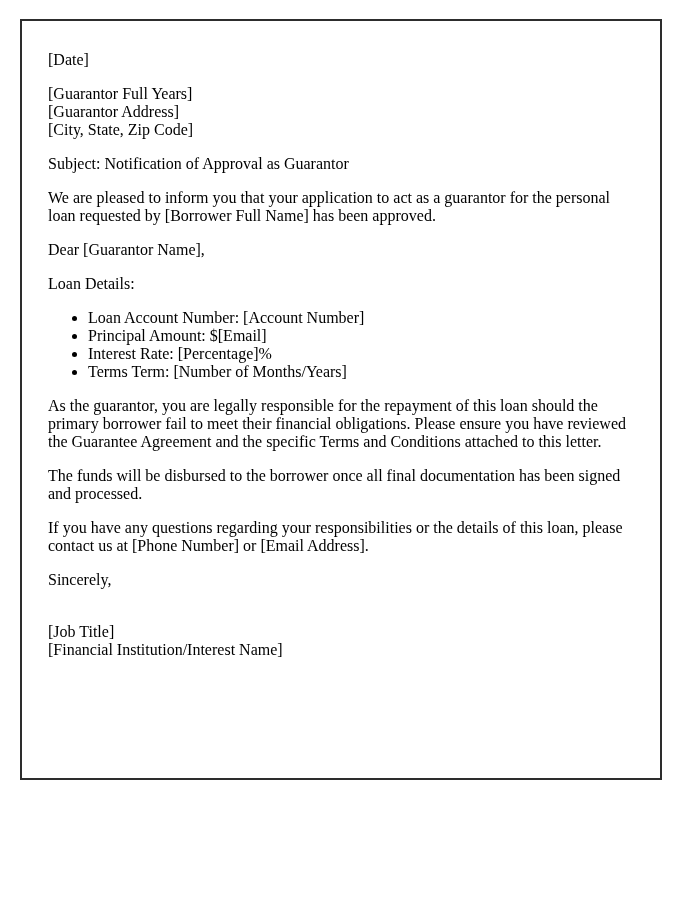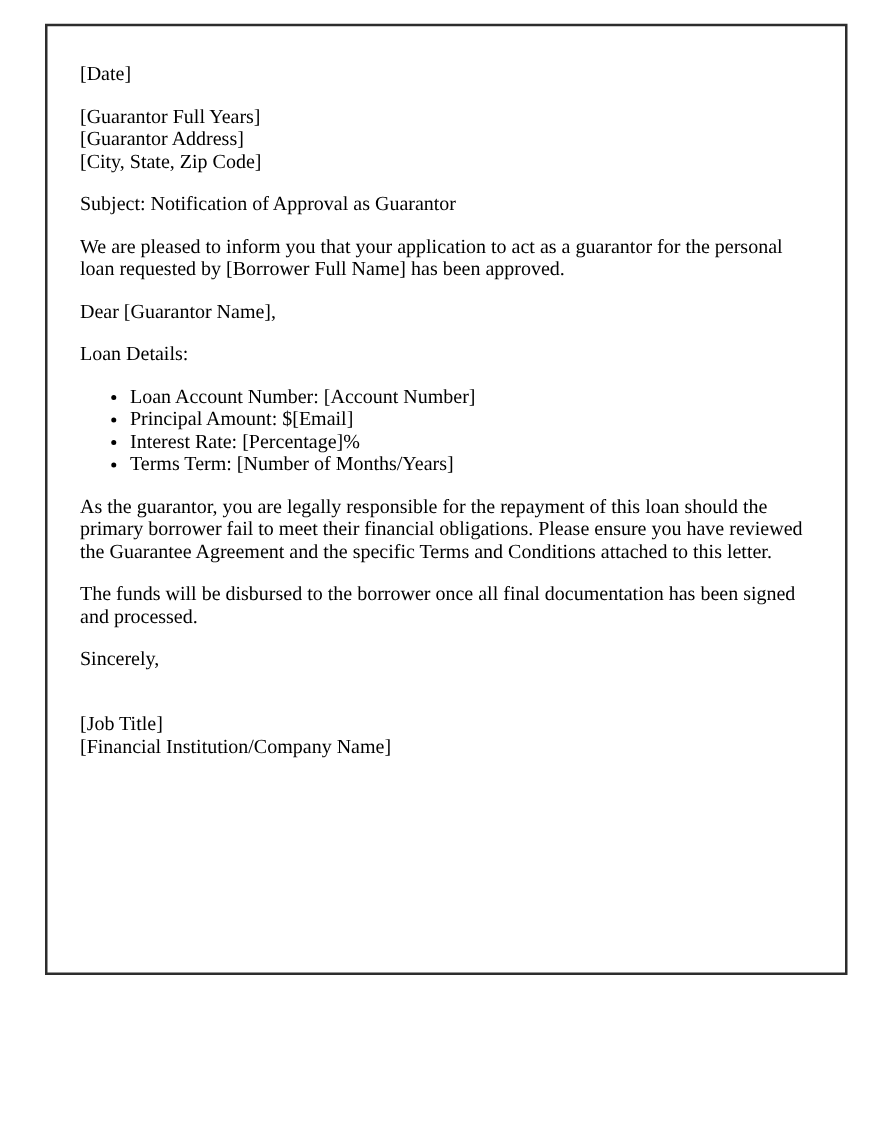--- a/index.html
+++ b/index.html
@@ -17,21 +17,20 @@
     width: 642px;
     height: 761px;
     border: 2px solid #2d2d2d;
     padding: 30px 26px 26px 26px;
     background: #ffffff;
     color: #000000;
     font-family: "Liberation Serif", "DejaVu Serif", serif;
     font-size: 16px;
     line-height: 18px;
     overflow: hidden;
-    margin-left: 16px;
   }
   .page p {
     margin: 16px 0;
   }
   .page > p:first-child {
     margin-top: 0;
   }
   .bold {
     font-weight: normal;
   }
@@ -72,22 +71,23 @@
     <li>Loan Account Number: [Account Number]</li>
     <li>Principal Amount: $[Email]</li>
     <li>Interest Rate: [Percentage]%</li>
     <li>Terms Term: [Number of Months/Years]</li>
   </ul>
 
   <p>As the guarantor, you are legally responsible for the repayment of this loan should the primary borrower fail to meet their financial obligations. Please ensure you have reviewed the Guarantee Agreement and the specific Terms and Conditions attached to this letter.</p>
 
   <p>The funds will be disbursed to the borrower once all final documentation has been signed and processed.</p>
 
+  <p>If you have any questions regarding your responsibilities or the details of this loan, please contact us at [Phone Number] or [Email Address].</p>
 
   <p>Sincerely,</p>
 
   <p>
     <br>
     <span>[Job Title]</span><br>
-    <span>[Financial Institution/Company Name]</span>
+    <span>[Financial Institution/Interest Name]</span>
   </p>
 
 </div>
 
 </body></html>

